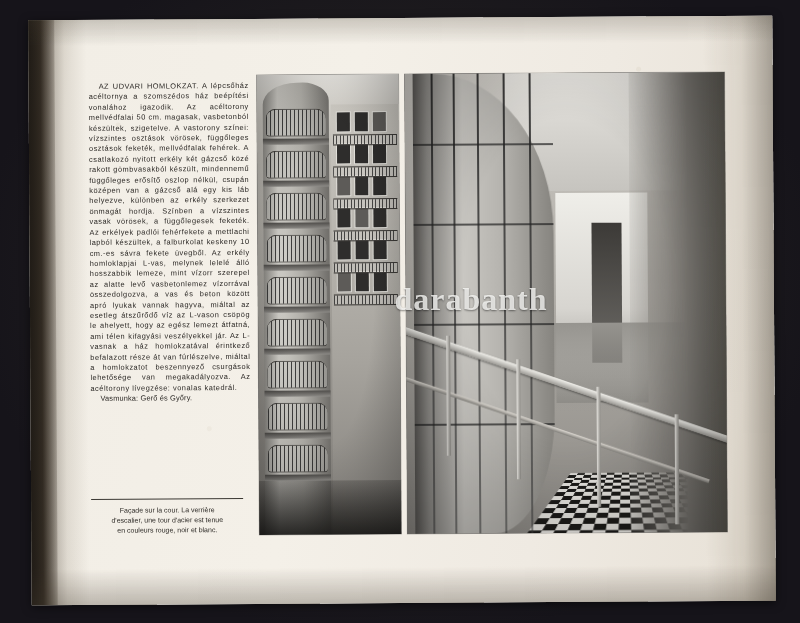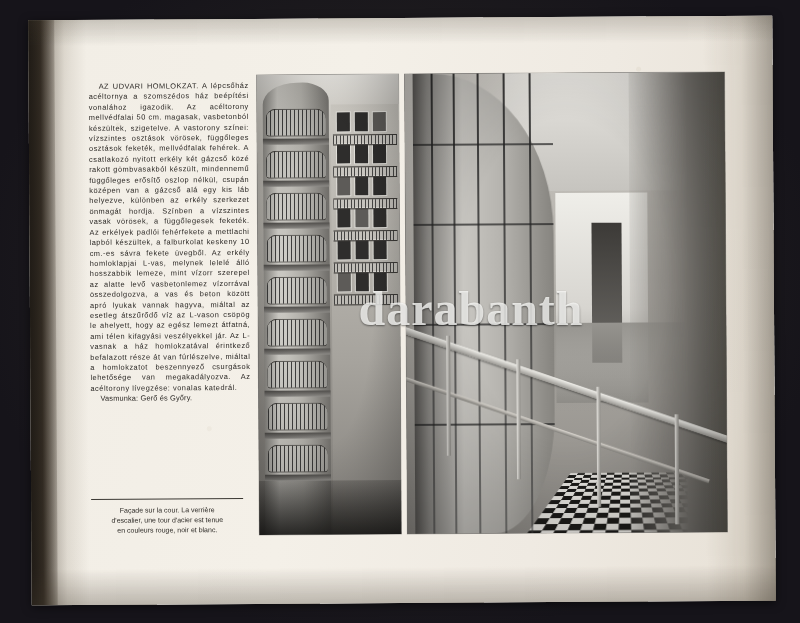--- a/index.html
+++ b/index.html
@@ -292,21 +292,21 @@
   }
 
   
   .watermark {
     position: absolute;
     left: 236px;
     top: 281px;
     width: 470px;
     text-align: center;
     font-family: "Liberation Serif", serif;
-    font-size: 48px;
+    font-size: 32px;
     font-weight: 700;
     letter-spacing: 1px;
     color: rgba(250,250,248,0.80);
     text-shadow: 0 1px 2px rgba(0,0,0,0.45);
     pointer-events: none;
     white-space: nowrap;
   }
 </style>
 </head>
 <body>

